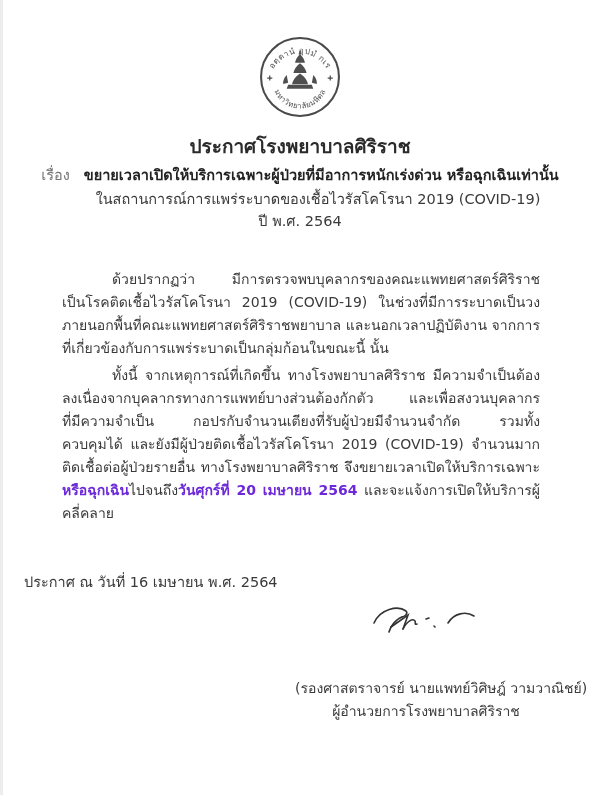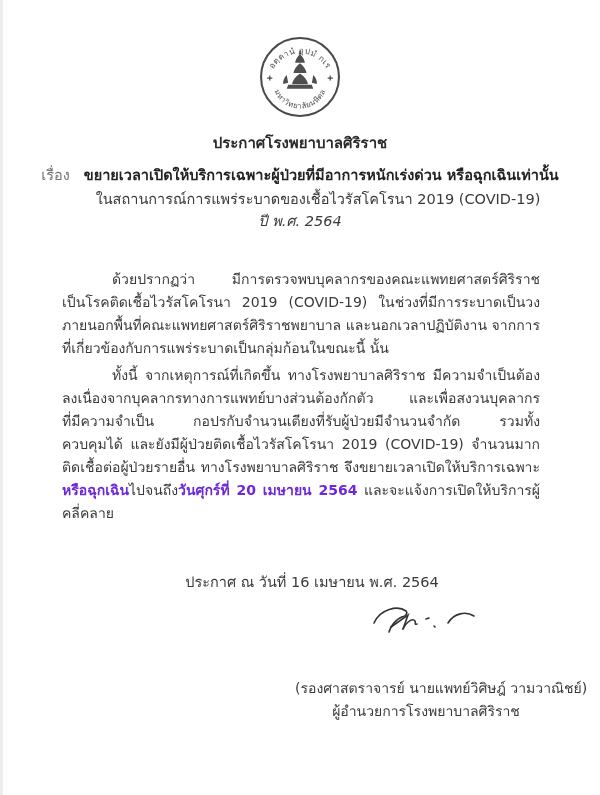--- a/index.html
+++ b/index.html
@@ -15,53 +15,53 @@
   .scan-edge {
     position: absolute; left: 0; top: 0; bottom: 0; width: 3px;
     background: #ededed;
   }
   .seal {
     position: absolute; top: 36px; left: 50%; transform: translateX(-50%);
     width: 82px; height: 82px;
   }
   .doc-title {
     position: absolute; top: 131px; left: 0; right: 0;
-    text-align: center; font-size: 15px; font-weight: 700; color: #2a2a2a;
+    text-align: center; font-size: 19px; font-weight: 700; color: #2a2a2a;
   }
   .subject-row {
     position: absolute; top: 163px; left: 0; right: 0;
     display: flex; justify-content: center; gap: 14px;
     font-size: 14.5px;
   }
   .subject-label { font-weight: 400; color: #737373; }
   .subject-main { font-weight: 700; color: #222222; }
   .subject-line2 {
     position: absolute; top: 187px; left: 0; right: 0;
     text-align: center; font-size: 14.5px; padding-left: 36px;
   }
   .subject-line3 {
     position: absolute; top: 209px; left: 0; right: 0;
-    text-align: center; font-size: 14.5px; font-style: italic;
+    text-align: center; font-size: 14.5px;
   }
   .para {
     position: absolute; left: 62px; width: 478px;
     font-size: 14px;
   }
   .para-1 { top: 268px; }
   .para-2 { top: 364px; }
   .tline {
     height: 23px; line-height: 23px; white-space: nowrap;
     text-align: justify;
   }
   .tline.fill { text-align-last: justify; white-space: normal; overflow: hidden; }
   .tline.indent { padding-left: 50px; }
   .bold { font-weight: 700; color: #6d28d9; }
   .announce-date {
     position: absolute; top: 570px; left: 0; right: 0;
-    text-align: center; padding-left: 24px;
+    padding-left: 24px;
     font-size: 14.5px;
   }
   .signature {
     position: absolute; left: 368px; top: 601px; width: 130px; height: 42px;
   }
   .signer-block {
     position: absolute; left: 295px; top: 643px; width: 262px;
     text-align: center; font-size: 14px; margin-top: 34px;
   }
   .signer-name { height: 23px; line-height: 23px; white-space: nowrap; }

